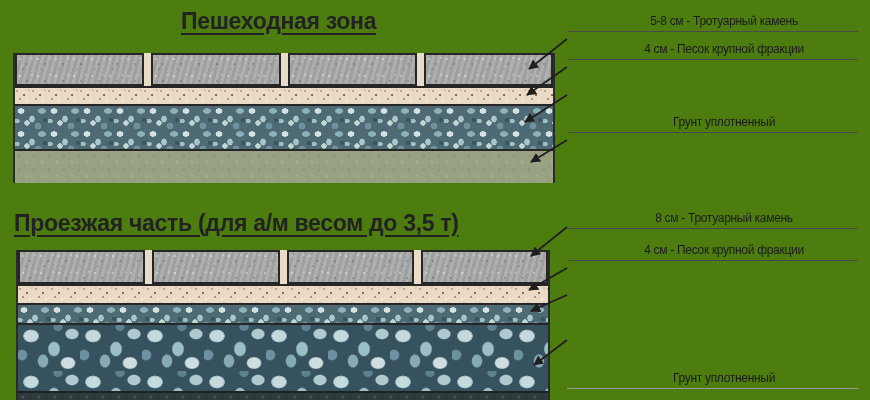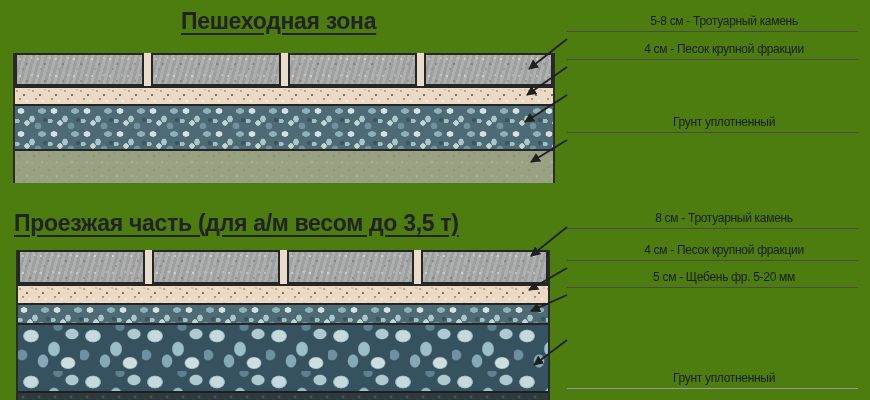--- a/index.html
+++ b/index.html
@@ -178,21 +178,20 @@
       <div class="block tex-block"></div>
     </div>
     <div id="d2-sand" class="layer tex-sand"></div>
     <div id="d2-gravs" class="layer tex-gravel-s"></div>
     <div id="d2-gravl" class="layer tex-gravel-l"></div>
     <div id="d2-dark" class="layer tex-dark"></div>
   </div>
 
   <div id="lbl-2-0" class="label">8 см - Тротуарный камень</div>
   <div id="lbl-2-1" class="label">4 см - Песок крупной фракции</div>
-  <div id="lbl-2-2" class="label">5 см - Щебень фр. 5-20 мм</div>
   <div id="lbl-2-4" class="label light">Грунт уплотненный</div>
 
   <svg class="leaders" viewBox="0 0 870 400" xmlns="http://www.w3.org/2000/svg">
     <defs>
       <marker id="ah" markerUnits="userSpaceOnUse" markerWidth="12" markerHeight="10" refX="9" refY="5" orient="auto">
         <path d="M0,0 L10,5 L0,10 z" fill="#1f1f1f"></path>
       </marker>
     </defs>
 
     <line x1="567" y1="39" x2="529" y2="69" marker-end="url(#ah)"></line>

